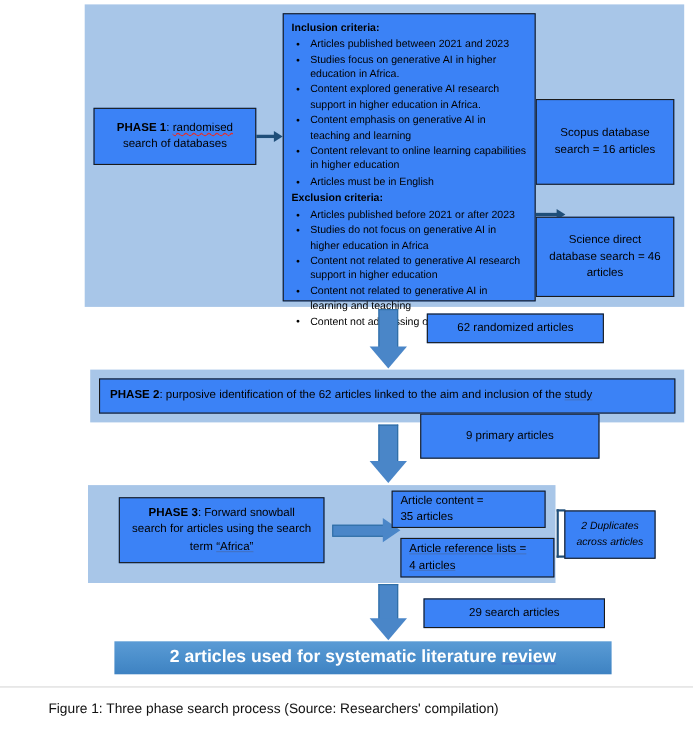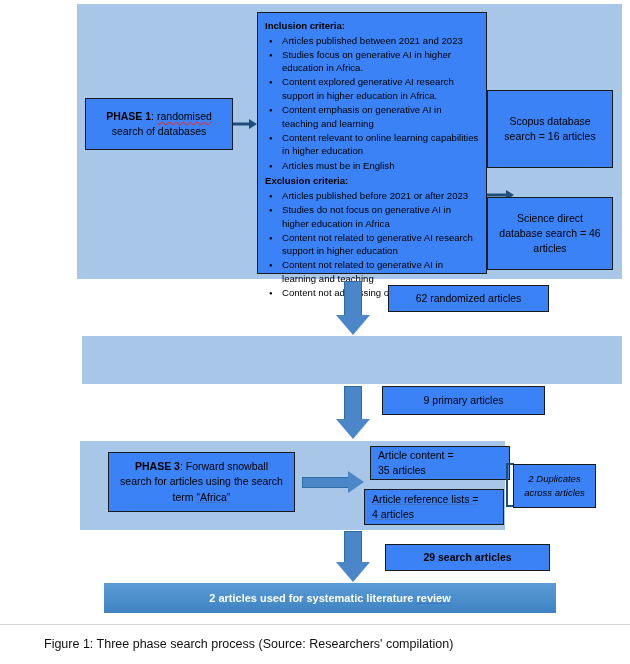--- a/index.html
+++ b/index.html
@@ -47,21 +47,21 @@
   .crit ul{margin:0 0 2px 0;padding-left:15px;list-style:none;}
   .crit li{position:relative;margin:0 0 0.5px 0;padding-left:2px;}
   .crit li:before{
     content:"\25CF";
     position:absolute;left:-11px;top:0;font-size:6px;line-height:14px;
   }
 
   
   .banner{
     background:linear-gradient(180deg,#5b9bd5 0%,#4a8ecb 55%,#3e82c2 100%);
-    color:#ffffff;font-weight:bold;font-size:11px;
+    color:#ffffff;font-weight:bold;font-size:16px;
     display:flex;align-items:center;justify-content:center;text-align:right;
   }
 
   
   .rarrow{height:0;}
   .rarrow .shaft{
     position:absolute;left:0;top:50%;transform:translateY(-50%);
     height:3px;background:#1f4e79;
   }
   .rarrow .head{
@@ -159,43 +159,48 @@
 
   <div class="darrow" style="left:336px;top:281px;width:34px;height:54px;">
     <div class="dshaft" style="width:18px;height:36px;"></div>
     <div class="dhead" style="top:34px;border-left-width:17px;border-right-width:17px;"></div>
   </div>
   <div class="abs wbox" style="left:388px;top:285px;width:161px;height:27px;">
     <span>62 randomized articles</span>
   </div>
 
   <div class="abs panel" style="left:82px;top:336px;width:540px;height:48px;"></div>
+  <div class="abs wbox left" style="left:90px;top:344px;width:524px;height:32px;padding-left:9px;">
+    <span>
+      <span class="bold">PHASE 2</span><span>: purposive identification of the 62 articles linked to the aim and inclusion of the </span><span class="u-blue">study</span>
+    </span>
+  </div>
 
   <div class="darrow" style="left:336px;top:386px;width:34px;height:54px;">
     <div class="dshaft" style="width:18px;height:35px;"></div>
     <div class="dhead" style="top:33px;border-left-width:17px;border-right-width:17px;"></div>
   </div>
-  <div class="abs wbox" style="left:382px;top:386px;width:163px;height:29px;">
+  <div class="abs wbox" style="left:382px;top:376px;width:163px;height:41px;">
     <span>9 primary articles</span>
   </div>
 
   <div class="abs panel" style="left:80px;top:441px;width:425px;height:89px;"></div>
 
   <div class="abs wbox" style="left:108px;top:452px;width:187px;height:60px;padding:4px 10px;justify-content:flex-end;">
     <span>
       <span class="bold">PHASE 3</span><span>: Forward snowball search for articles using the search term </span><span class="u-blue">“Africa”</span>
     </span>
   </div>
 
   <div class="barrow-r" style="left:302px;top:471px;width:62px;height:23px;">
     <div class="bshaft" style="width:48px;"></div>
     <div class="bhead" style="left:46px;"></div>
   </div>
 
-  <div class="abs wbox left" style="left:370px;top:446px;width:140px;height:34px;padding-left:7px;">
+  <div class="abs wbox left" style="left:356px;top:446px;width:140px;height:34px;padding-left:7px;">
     <span>
       <span>Article content =</span><br>
       <span>35 articles</span>
     </span>
   </div>
   <div class="abs wbox left" style="left:364px;top:489px;width:140px;height:36px;padding-left:7px;">
     <span>
       <span class="u-blue">Article reference lists =</span><br>
       <span class="u-blue">4 articles</span>
     </span>
@@ -209,21 +214,21 @@
     <span>
       <span>2 Duplicates</span><br>
       <span>across articles</span>
     </span>
   </div>
 
   <div class="darrow" style="left:336px;top:531px;width:34px;height:52px;">
     <div class="dshaft" style="width:18px;height:33px;"></div>
     <div class="dhead" style="top:31px;border-left-width:17px;border-right-width:17px;"></div>
   </div>
-  <div class="abs wbox" style="left:385px;top:544px;width:165px;height:27px;font-weight:bold;">
+  <div class="abs wbox" style="left:385px;top:544px;width:165px;height:27px;">
     <span>29 search articles</span>
   </div>
 
   <div class="abs banner" style="left:104px;top:583px;width:452px;height:30px;">
     <span>
       <span>2 articles used for systematic literature </span><span class="u-blue">review</span>
     </span>
   </div>
 
   <div class="rule"></div>

